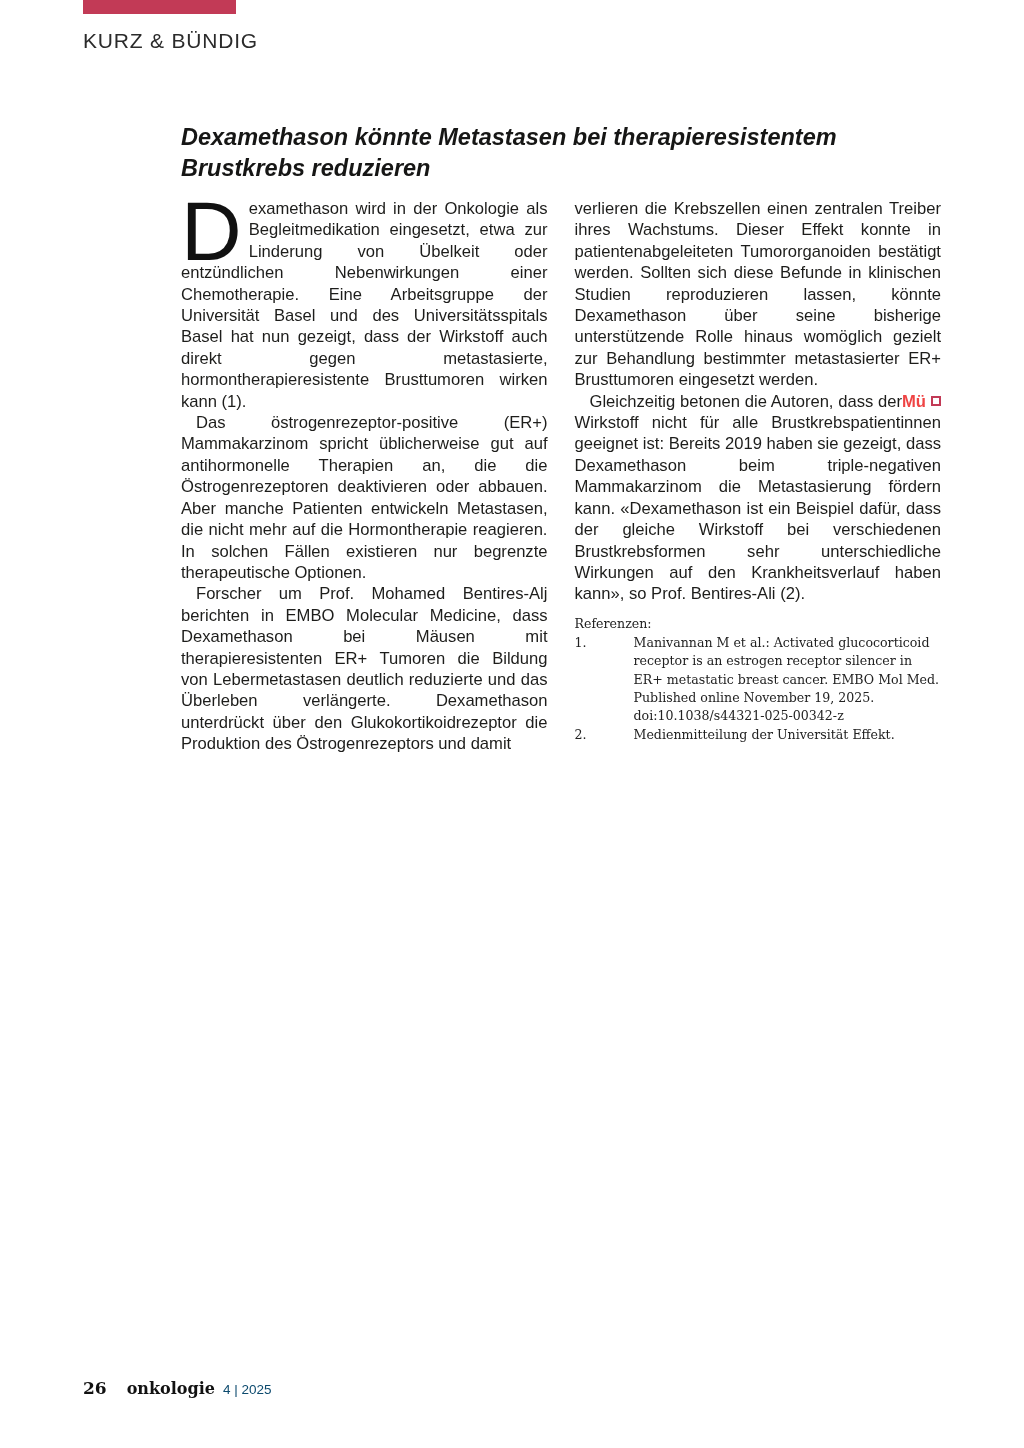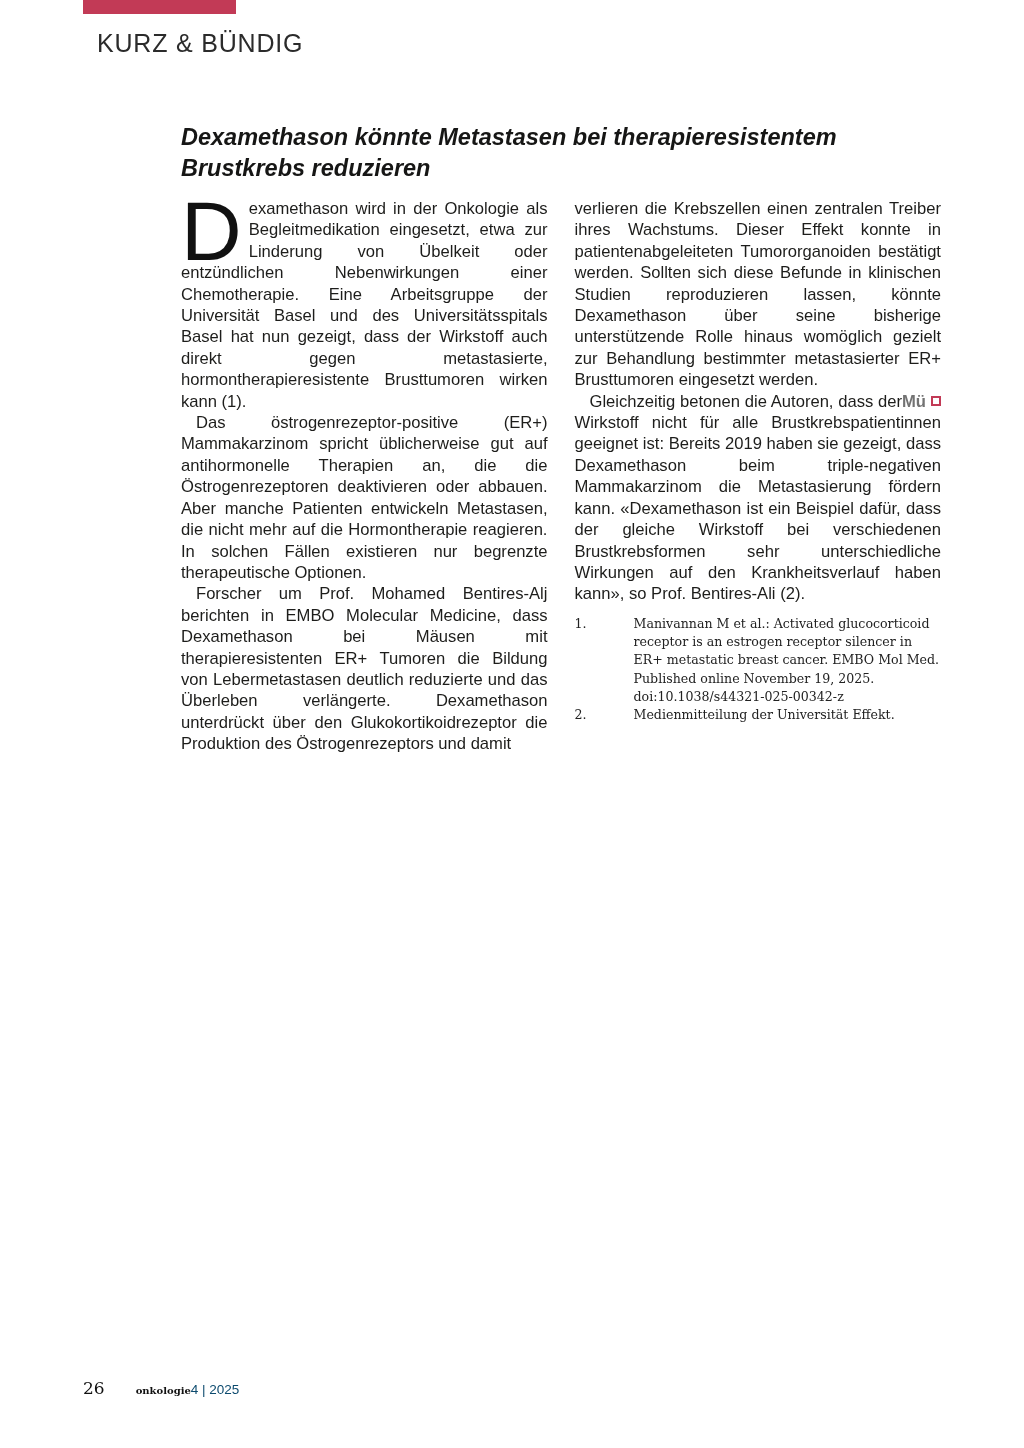--- a/index.html
+++ b/index.html
@@ -15,22 +15,22 @@
 
   .accent-bar {
     position: absolute;
     left: 83px; top: 0;
     width: 153px; height: 14px;
     background: #c23a56;
   }
 
   .kicker {
     position: absolute;
-    left: 97px; top: 29px;
-    font-size: 25px;
+    left: 83px; top: 29px;
+    font-size: 21px;
     font-weight: 400;
     letter-spacing: 0.8px;
     color: #2b2b2b;
   }
 
   .article {
     position: absolute;
     left: 181px; top: 122px;
     width: 760px;
   }
@@ -74,21 +74,21 @@
 
   .sig {
     float: right;
     display: inline-flex;
     align-items: center;
     gap: 5px;
     text-indent: 0;
   }
   .sig-name {
     font-weight: 700;
-    color: #737373;
+    color: #ef4444;
   }
   .end-square {
     display: inline-block;
     width: 10px; height: 10px;
     border: 2.5px solid #c23a56;
     background: #fff;
   }
 
   .references {
     margin-top: 10px;
@@ -103,31 +103,31 @@
   .ref-text { flex: 1 1 auto; margin-left: 37px; }
 
   .footer {
     position: absolute;
     left: 83px; top: 1378px;
     display: flex;
     align-items: baseline;
   }
   .page-number {
     font-family: "DejaVu Serif", "Liberation Serif", serif;
-    font-weight: 400;
+    font-weight: 700;
     font-size: 17px;
     color: #111;
-    margin-right: 31px;
+    margin-right: 20px;
   }
   .journal-name {
     font-family: "DejaVu Serif", "Liberation Serif", serif;
     font-weight: 700;
-    font-size: 10px;
+    font-size: 16px;
     color: #111;
-    margin-right: 0;
+    margin-right: 8px;
   }
   .issue {
     font-size: 13.5px;
     color: #0c4a6e;
   }
 </style>
 </head>
 <body>
 
 <div class="accent-bar"></div>
@@ -147,20 +147,21 @@
     </div>
 
     <div class="col">
       <p class="para"><span>verlieren die Krebszellen einen zentralen Treiber ihres Wachstums. Dieser Effekt konnte in patientenabgeleiteten Tumororganoiden bestätigt werden. Sollten sich diese Befunde in klinischen Studien reproduzieren lassen, könnte Dexamethason über seine bisherige unterstützende Rolle hinaus womöglich gezielt zur Behandlung bestimmter metastasierter ER+ Brusttumoren eingesetzt werden.</span></p>
       <p class="para indent"><span class="sig">
             <span class="sig-name">Mü</span>
             <span class="end-square"></span>
           </span><span>Gleichzeitig betonen die Autoren, dass der Wirkstoff nicht für alle Brustkrebspatientinnen geeignet ist: Bereits 2019 haben sie gezeigt, dass Dexamethason beim triple-negativen Mammakarzinom die Metastasierung fördern kann. «Dexamethason ist ein Beispiel dafür, dass der gleiche Wirkstoff bei verschiedenen Brustkrebsformen sehr unterschiedliche Wirkungen auf den Krankheitsverlauf haben kann», so Prof. Bentires-Ali (2).</span></p>
 
       <div class="references">
+        <div class="ref-heading">Referenzen:</div>
         <div class="ref-item">
           <span class="ref-num">1.</span>
           <span class="ref-text">Manivannan M et al.: Activated glucocorticoid receptor is an estrogen receptor silencer in ER+ metastatic breast cancer. EMBO Mol Med. Published online November 19, 2025. doi:10.1038/s44321-025-00342-z</span>
         </div>
         <div class="ref-item">
           <span class="ref-num">2.</span>
           <span class="ref-text">Medienmitteilung der Universität Effekt.</span>
         </div>
       </div>
     </div>

